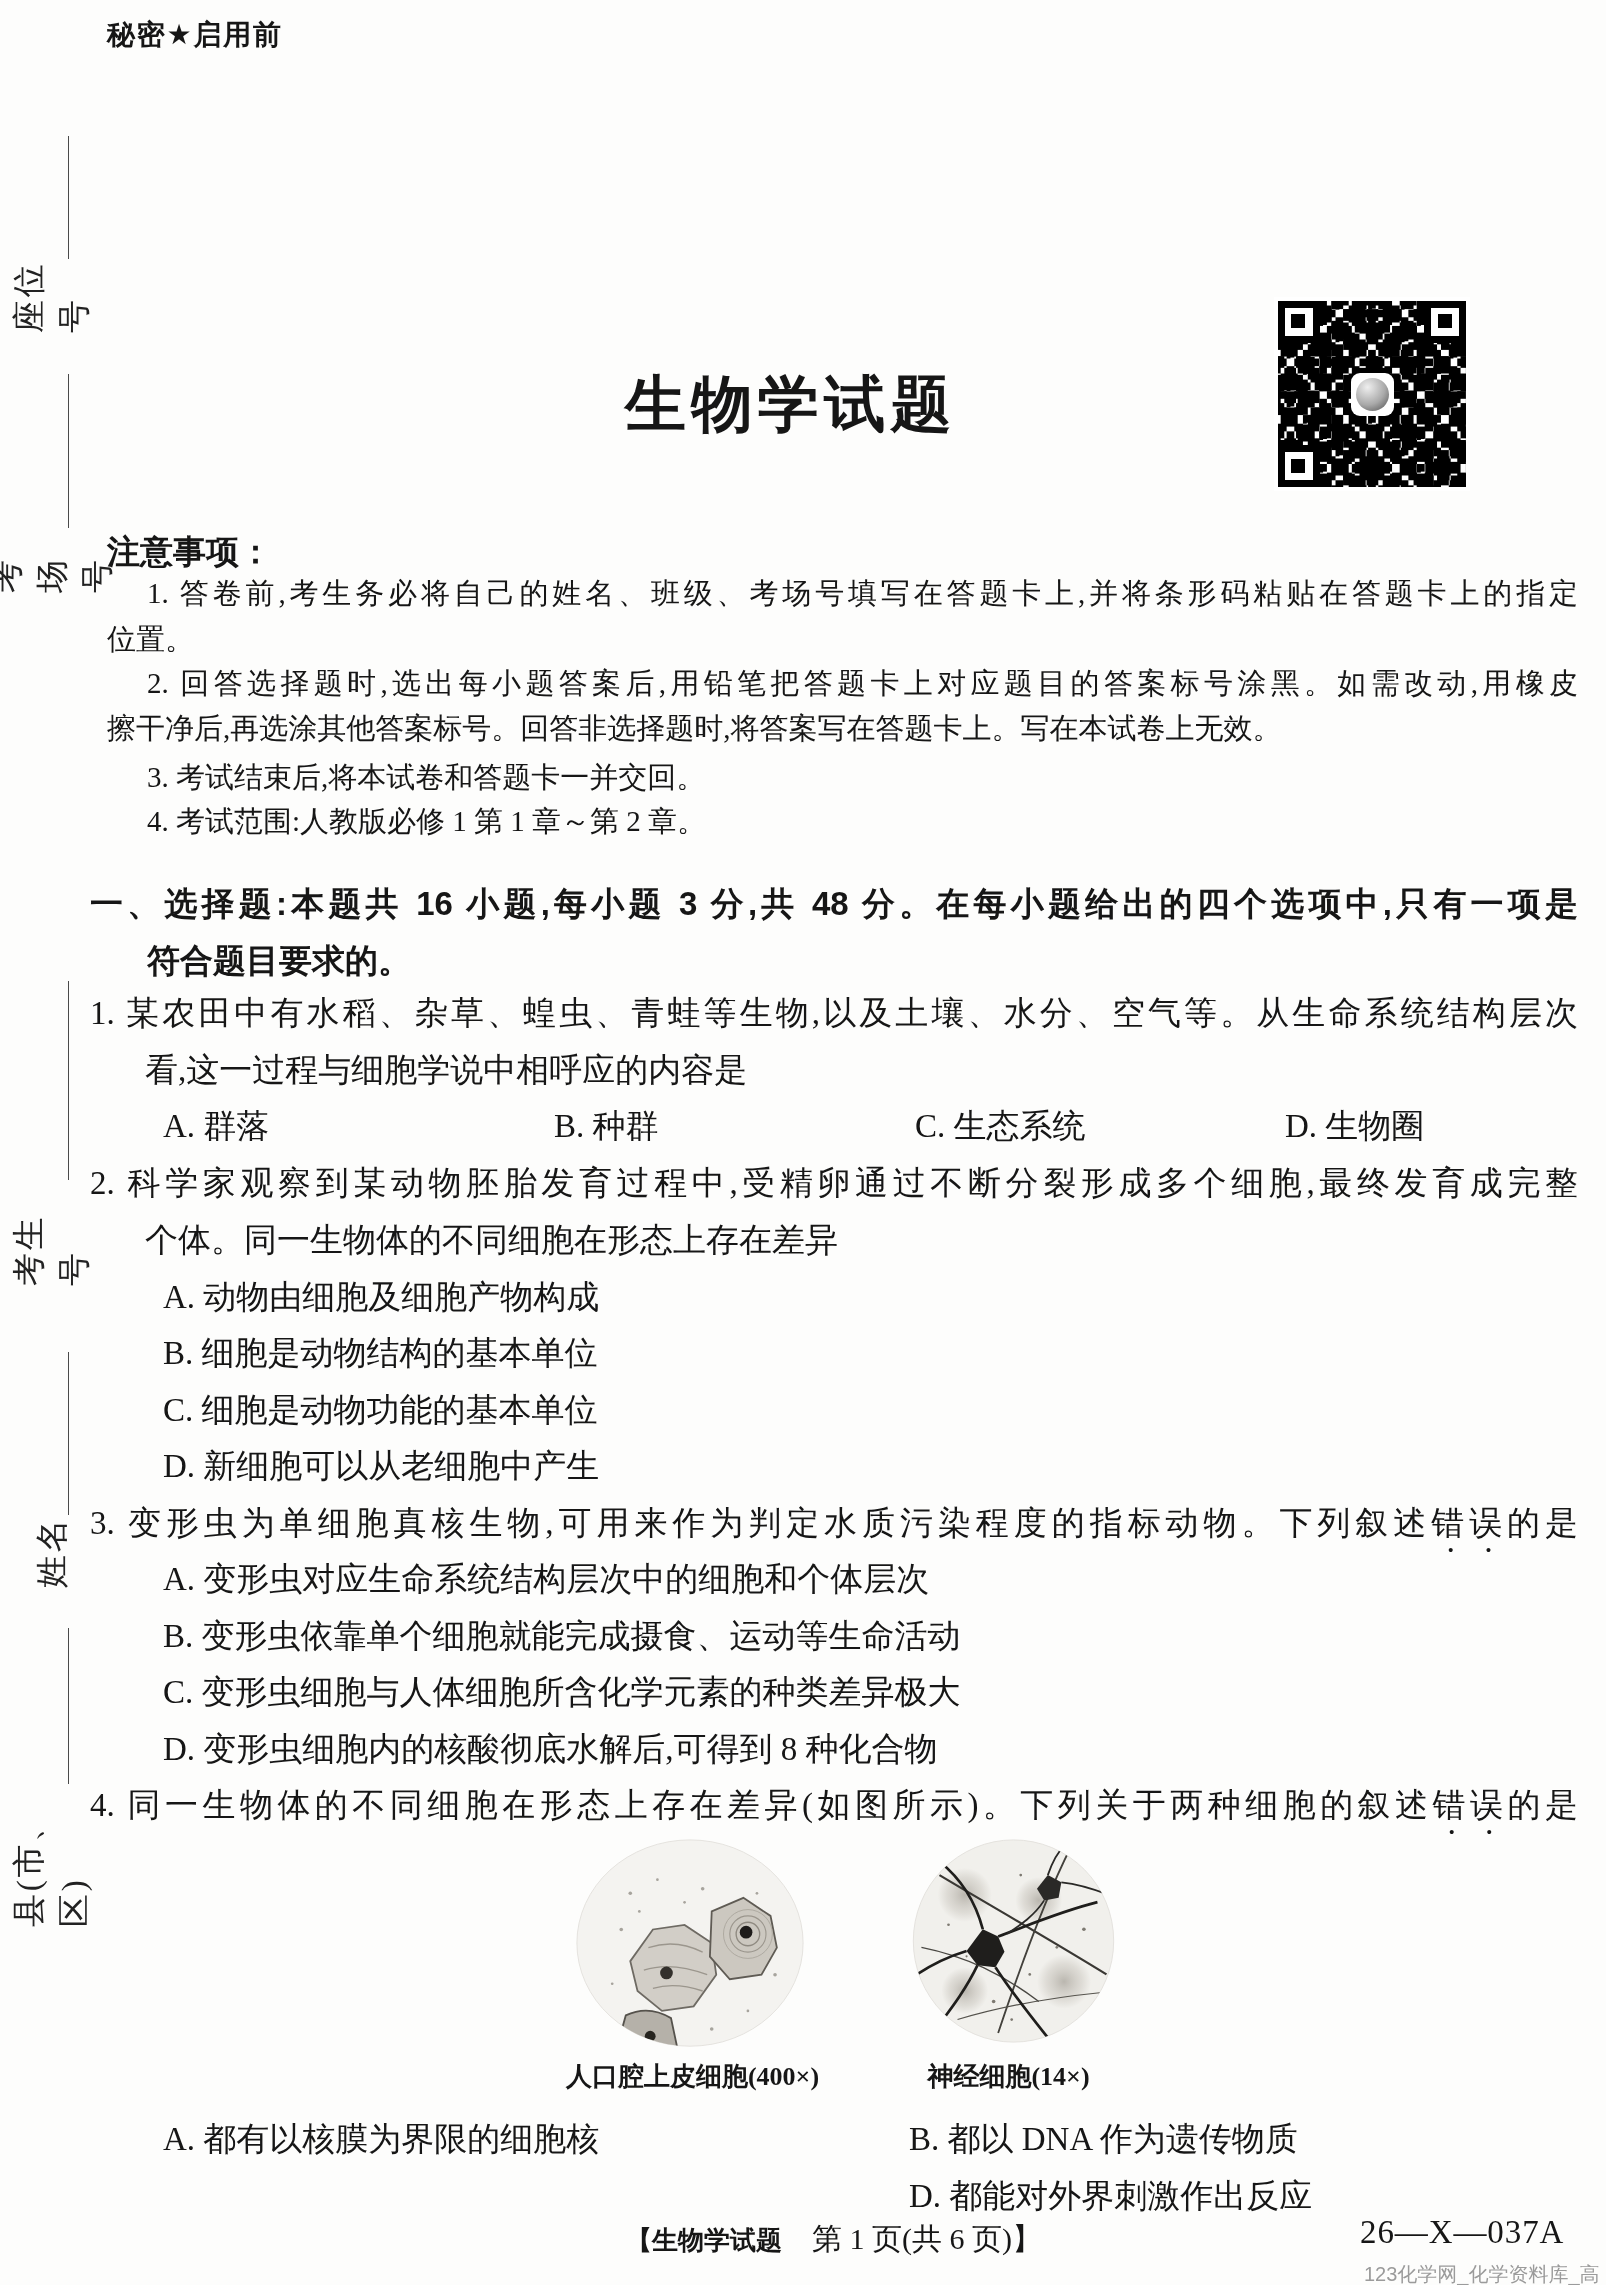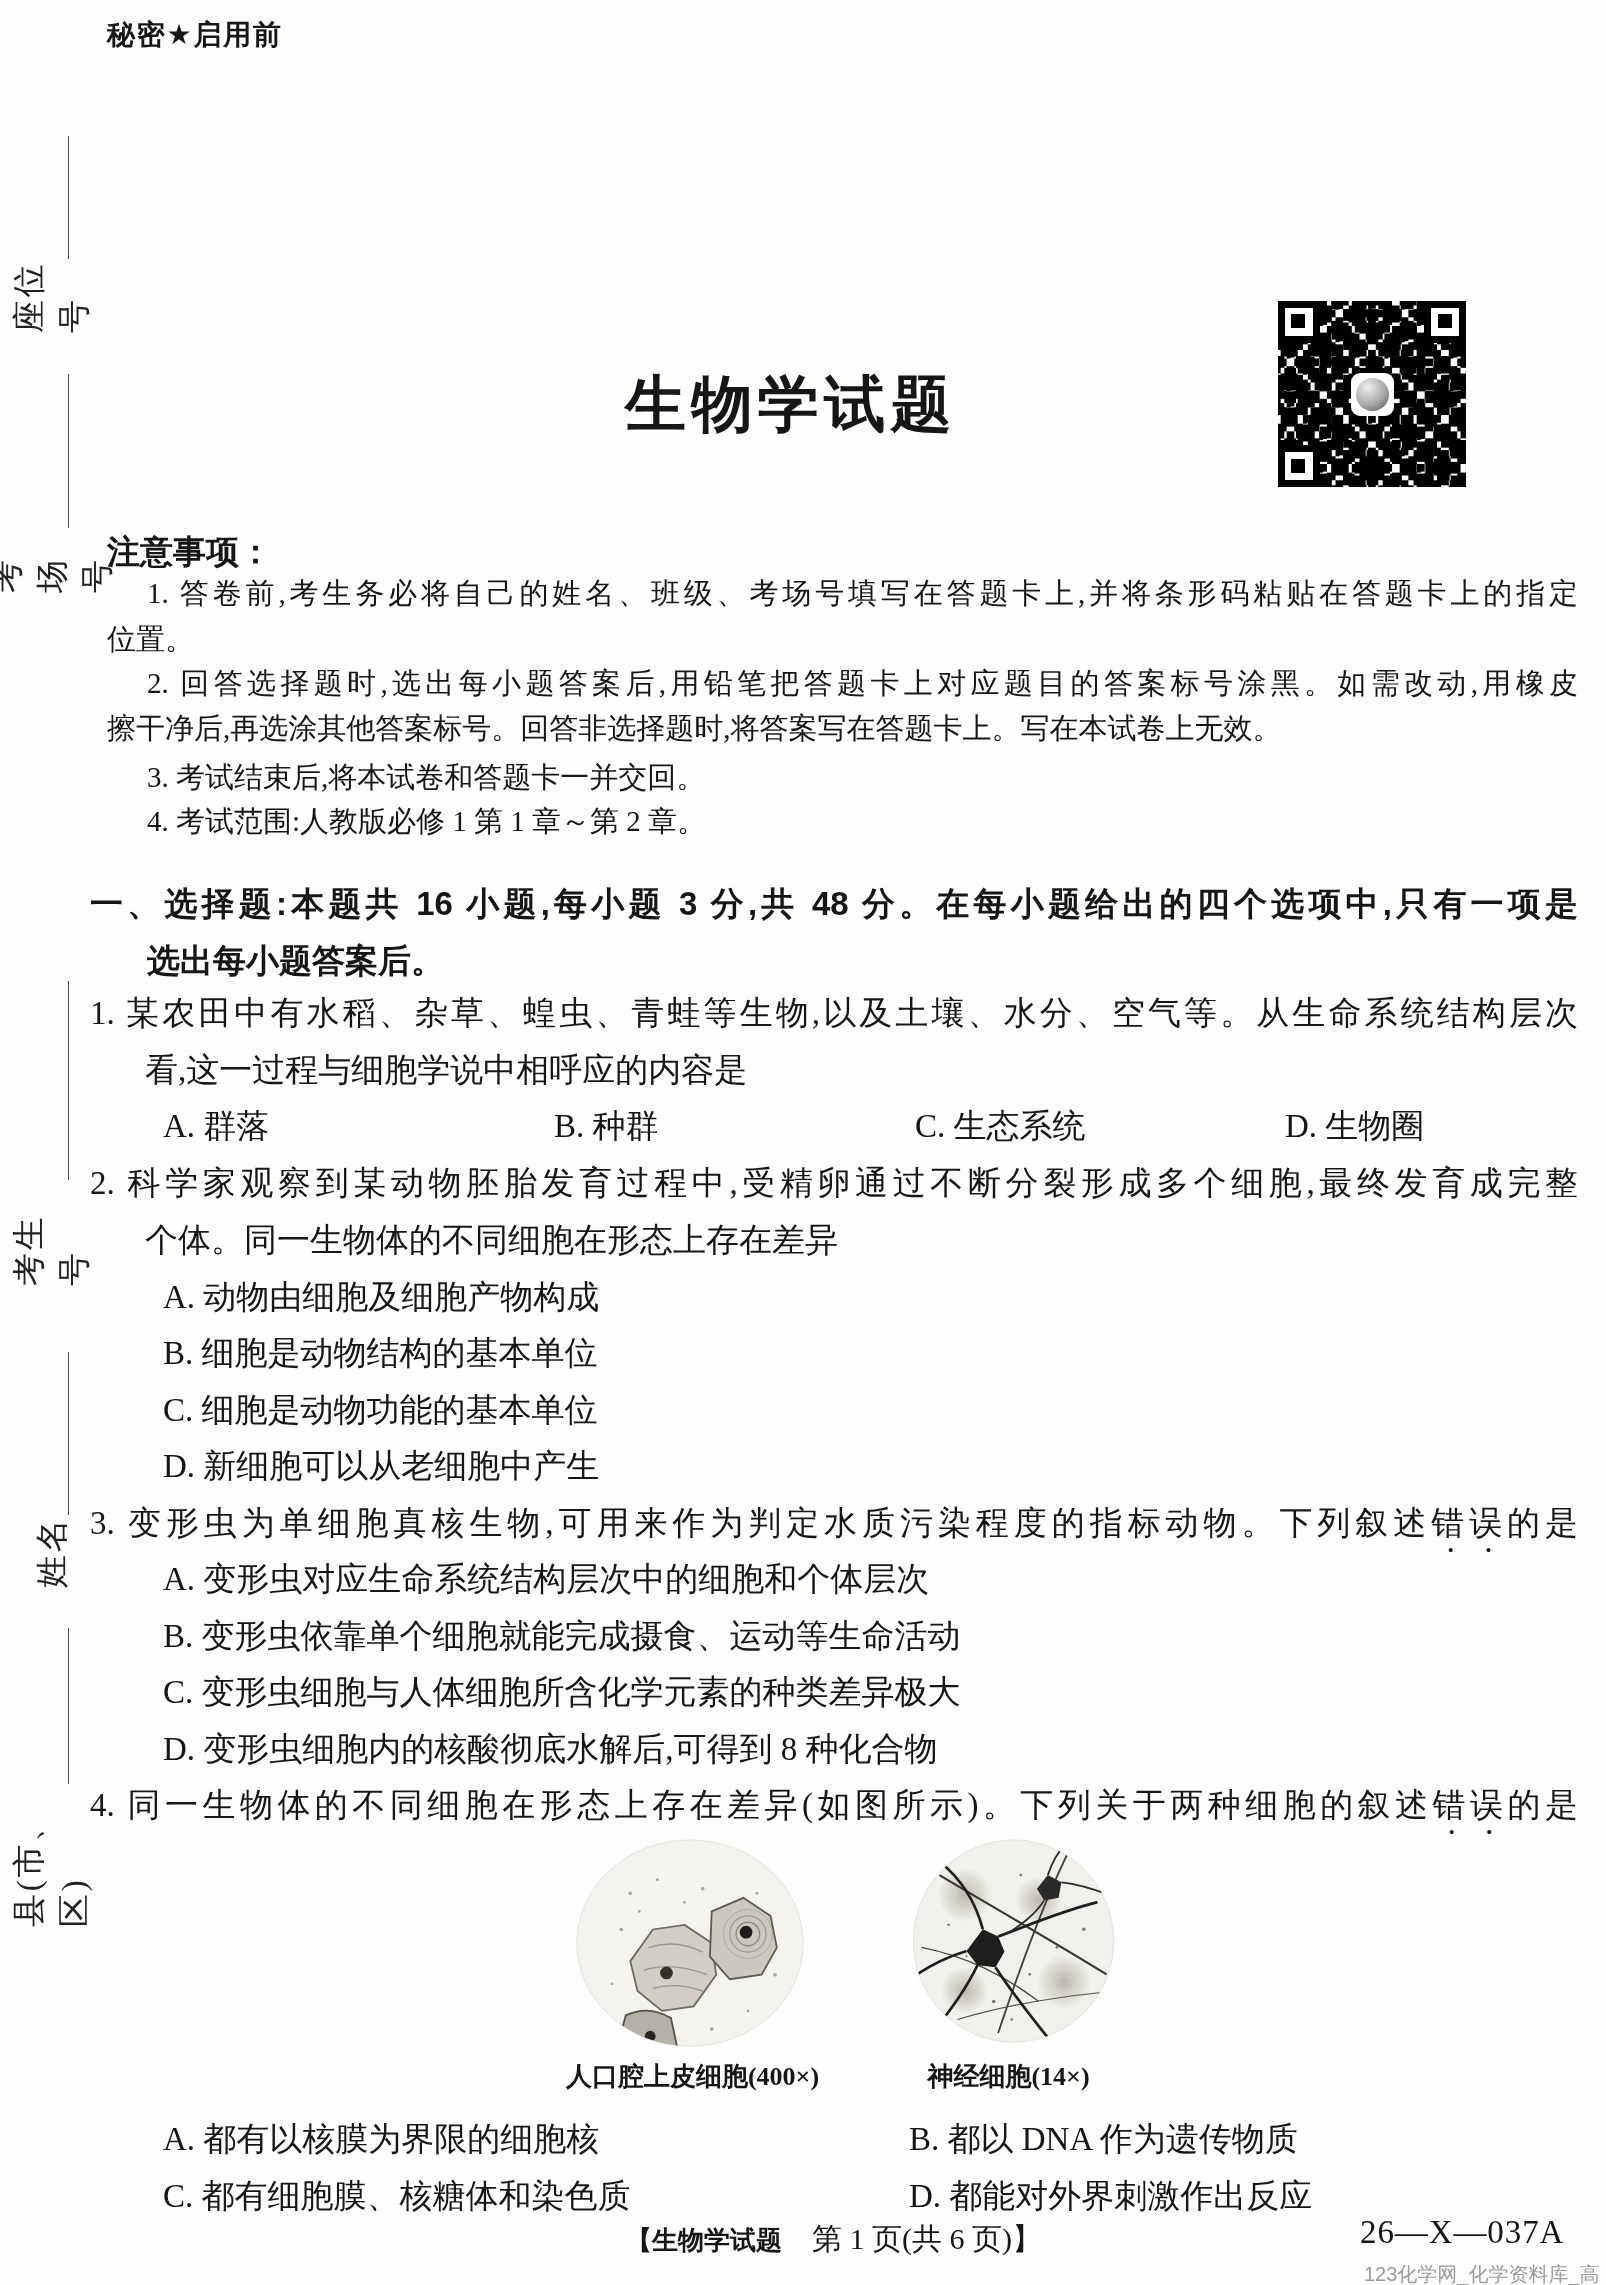--- a/index.html
+++ b/index.html
@@ -82,21 +82,21 @@
 
   <div class="ln hei" style="left:107px;top:530px;font-size:33px">注意事项：</div>
   <div class="ln notice-t just" style="left:147px;top:575px;width:1431px">1. 答卷前,考生务必将自己的姓名、班级、考场号填写在答题卡上,并将条形码粘贴在答题卡上的指定</div>
   <div class="ln notice-t" style="left:107px;top:621px">位置。</div>
   <div class="ln notice-t just" style="left:147px;top:665px;width:1431px">2. 回答选择题时,选出每小题答案后,用铅笔把答题卡上对应题目的答案标号涂黑。如需改动,用橡皮</div>
   <div class="ln notice-t" style="left:107px;top:710px">擦干净后,再选涂其他答案标号。回答非选择题时,将答案写在答题卡上。写在本试卷上无效。</div>
   <div class="ln notice-t" style="left:147px;top:759px">3. 考试结束后,将本试卷和答题卡一并交回。</div>
   <div class="ln notice-t" style="left:147px;top:803px">4. 考试范围:人教版必修 1 第 1 章～第 2 章。</div>
 
   <div class="ln hei just" style="left:90px;top:882px;width:1488px;font-size:33px">一、选择题:本题共 16 小题,每小题 3 分,共 48 分。在每小题给出的四个选项中,只有一项是</div>
-  <div class="ln hei" style="left:147px;top:939px;font-size:33px">选出每小题答案后。</div>
+  <div class="ln hei" style="left:147px;top:939px;font-size:33px">符合题目要求的。</div>
 
   <div class="ln body-t just" style="left:90px;top:992px;width:1488px">1. 某农田中有水稻、杂草、蝗虫、青蛙等生物,以及土壤、水分、空气等。从生命系统结构层次</div>
   <div class="ln body-t" style="left:145px;top:1049px">看,这一过程与细胞学说中相呼应的内容是</div>
   <div class="ln body-t" style="left:163px;top:1105px">A. 群落</div>
   <div class="ln body-t" style="left:554px;top:1105px">B. 种群</div>
   <div class="ln body-t" style="left:915px;top:1105px">C. 生态系统</div>
   <div class="ln body-t" style="left:1285px;top:1105px">D. 生物圈</div>
 
   <div class="ln body-t just" style="left:90px;top:1162px;width:1488px">2. 科学家观察到某动物胚胎发育过程中,受精卵通过不断分裂形成多个细胞,最终发育成完整</div>
   <div class="ln body-t" style="left:145px;top:1219px">个体。同一生物体的不同细胞在形态上存在差异</div>
@@ -186,21 +186,20 @@
           <circle cx="110" cy="200" r="1.5"></circle>
       </g>
     </g>
   </svg>
 
   <div class="caption" style="left:543px">人口腔上皮细胞(400×)</div>
   <div class="caption" style="left:859px">神经细胞(14×)</div>
 
   <div class="ln body-t" style="left:163px;top:2118px">A. 都有以核膜为界限的细胞核</div>
   <div class="ln body-t" style="left:909px;top:2118px">B. 都以 DNA 作为遗传物质</div>
-  <div class="ln body-t" style="left:163px;top:2175px">C. 都有细胞膜、核糖体和染色质</div>
   <div class="ln body-t" style="left:909px;top:2175px">D. 都能对外界刺激作出反应</div>
 
   <div class="footer-center"><span class="hei" style="font-size:26px">【生物学试题</span><span>　第 1 页(共 6 页)】</span></div>
   <div class="footer-code">26—X—037A</div>
   <div class="watermark">123化学网_化学资料库_高中试卷库</div>
 
 </div>
 
 
 </body></html>

